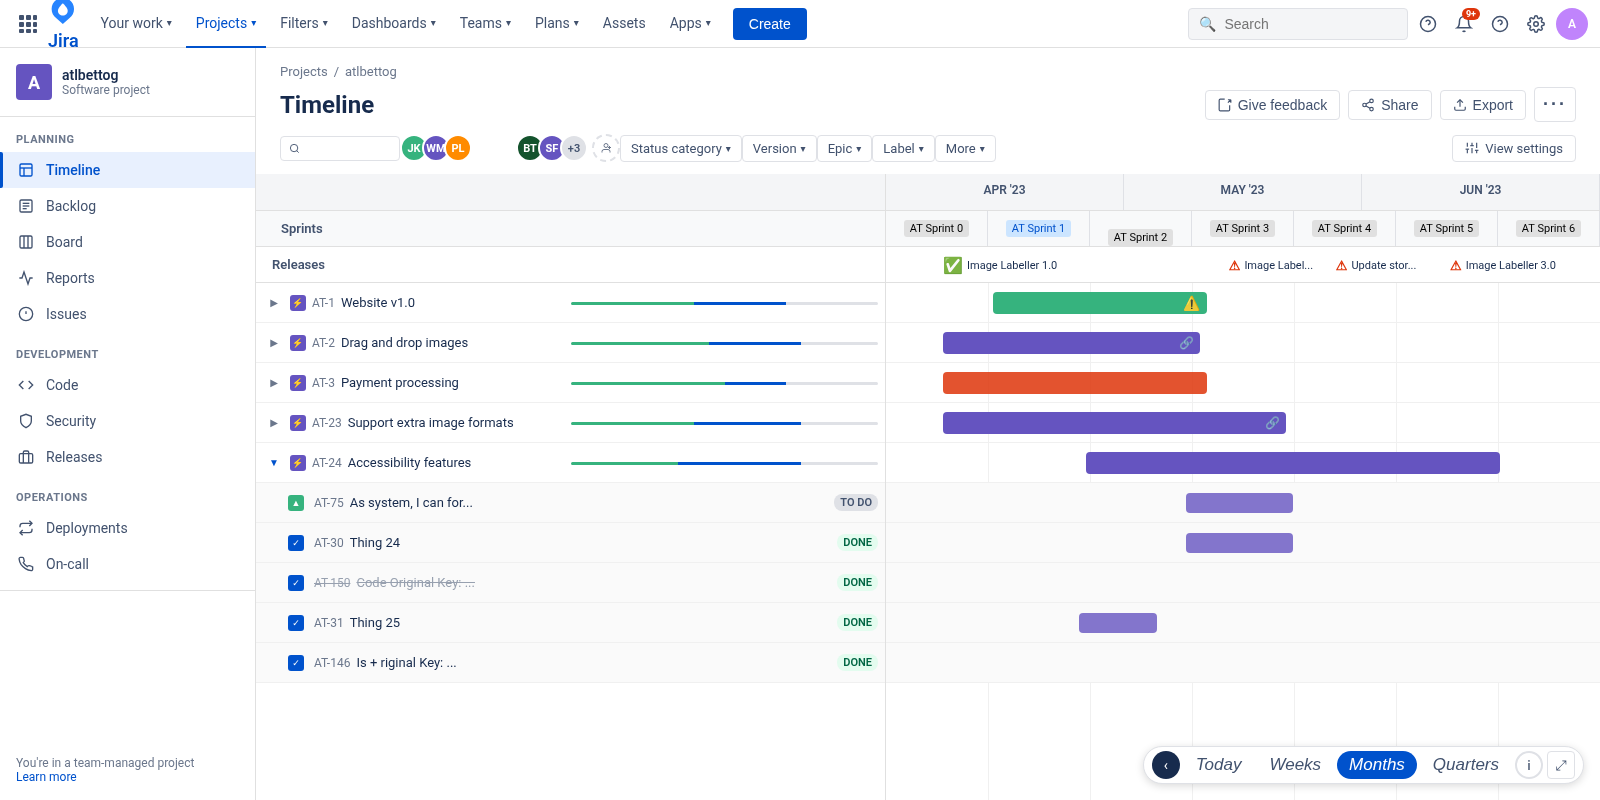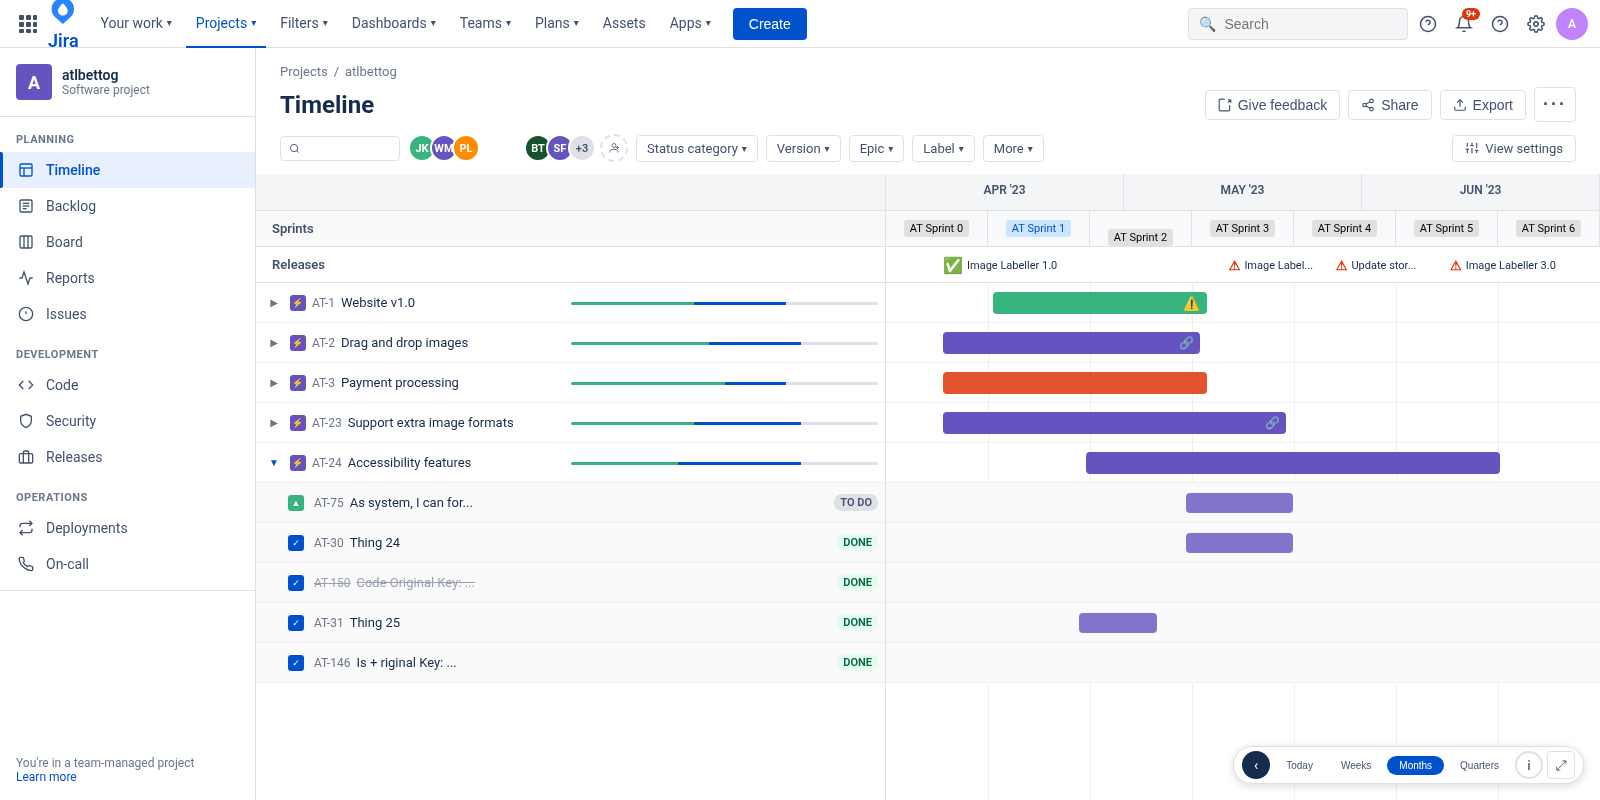--- a/index.html
+++ b/index.html
@@ -51,21 +51,21 @@
     .main-header { padding: 16px 24px 0; }
     .breadcrumb { font-size: 13px; color: #6b778c; display: flex; align-items: center; gap: 6px; margin-bottom: 8px; }
     .breadcrumb a { color: #6b778c; text-decoration: none; cursor: pointer; }
     .page-title-row { display: flex; align-items: center; justify-content: space-between; margin-bottom: 0; }
     .page-title { font-size: 24px; font-weight: 700; color: #172b4d; }
     .page-actions { display: flex; align-items: center; gap: 8px; }
     .action-btn { display: flex; align-items: center; gap: 6px; padding: 6px 12px; border: 1px solid #dfe1e6; border-radius: 4px; background: #fff; cursor: pointer; font-size: 14px; color: #42526e; }
     .action-btn-more { padding: 6px 8px; }
 
     
-    .timeline-toolbar { display: flex; align-items: center; gap: 8px; padding: 12px 24px; flex-wrap: wrap; }
+    .timeline-toolbar { display: flex; align-items: center; padding: 12px 24px; flex-wrap: wrap; }
     .search-box { display: flex; align-items: center; gap: 4px; border: 1px solid #dfe1e6; border-radius: 4px; padding: 4px 8px; background: #fff; width: 120px; }
     .search-box input { border: none; outline: none; font-size: 13px; width: 100%; }
     .avatars-row { display: flex; align-items: center; gap: -4px; }
     .avatar-sm { width: 28px; height: 28px; border-radius: 50%; border: 2px solid #fff; margin-left: -6px; display: flex; align-items: center; justify-content: center; font-size: 11px; font-weight: 700; color: #fff; cursor: pointer; }
     .avatar-sm:first-child { margin-left: 0; }
     .avatar-count { background: #6554c0; font-size: 11px; }
     .add-person-btn { width: 28px; height: 28px; border-radius: 50%; border: 2px dashed #dfe1e6; display: flex; align-items: center; justify-content: center; cursor: pointer; color: #6b778c; margin-left: 4px; }
     .filter-btn { display: flex; align-items: center; gap: 4px; padding: 5px 10px; border: 1px solid #dfe1e6; border-radius: 4px; background: #fff; cursor: pointer; font-size: 13px; color: #42526e; }
     .filter-btn .chevron { font-size: 10px; }
     .view-settings-btn { display: flex; align-items: center; gap: 6px; padding: 5px 12px; border: 1px solid #dfe1e6; border-radius: 4px; background: #fff; cursor: pointer; font-size: 13px; color: #42526e; margin-left: auto; }
@@ -87,21 +87,21 @@
     .status-done { background: #e3fcef; color: #006644; }
 
     
     .epic-progress { height: 3px; margin-top: 2px; width: 100%; display: flex; border-radius: 2px; overflow: hidden; }
     .progress-green { background: #36b37e; }
     .progress-blue { background: #0052cc; }
     .progress-gray { background: #dfe1e6; }
 
     
     .timeline-bottom { position: absolute; bottom: 16px; right: 16px; display: flex; align-items: center; gap: 4px; background: #fff; border: 1px solid #dfe1e6; border-radius: 20px; padding: 4px 8px; box-shadow: 0 2px 8px rgba(0,0,0,0.15); }
-    .bottom-btn { display: flex; align-items: center; justify-content: center; padding: 4px 12px; border-radius: 16px; cursor: pointer; font-size: 10px; color: #42526e; border: none; background: transparent; }
+    .bottom-btn { display: flex; align-items: center; justify-content: center; padding: 4px 12px; border-radius: 16px; cursor: pointer; font-size: 17px; color: #42526e; border: none; background: transparent; font-style: italic; }
     .bottom-btn.active { background: #0052cc; color: #fff; }
     .bottom-nav-prev { width: 28px; height: 28px; border-radius: 50%; background: #172b4d; color: #fff; display: flex; align-items: center; justify-content: center; cursor: pointer; font-size: 14px; }
     .bottom-info { width: 28px; height: 28px; border-radius: 50%; border: 2px solid #dfe1e6; display: flex; align-items: center; justify-content: center; color: #6b778c; font-size: 13px; cursor: pointer; font-weight: 700; }
     .bottom-expand { width: 28px; height: 28px; border-radius: 4px; border: 1px solid #dfe1e6; display: flex; align-items: center; justify-content: center; cursor: pointer; color: #42526e; font-size: 14px; }
 
     
     .vgrid { position: absolute; top: 0; bottom: 0; border-left: 1px solid #f0f0f0; pointer-events: none; }
 
     
     svg { display: inline-block; vertical-align: middle; }
@@ -433,21 +433,21 @@
     </div>
 
     <div class="timeline-container" style="position:relative;">
       <div style="display:flex; flex:1; overflow:hidden; height: calc(100vh - 230px);">
 
         <div style="width:630px; min-width:630px; display:flex; flex-direction:column; border-right:1px solid #e0e0e0; overflow:hidden;">
 
           <div style="height:37px; background:#f4f5f7; border-bottom:1px solid #e0e0e0;"></div>
 
           <div style="height:36px; background:#f8f9fa; border-bottom:1px solid #e0e0e0; display:flex; align-items:center; padding:0 16px;">
-            <span style="font-size:13px; font-weight:600; color:#42526e;">Sprints</span>
+            <span style="font-size:13px; font-weight:600; color:#42526e;margin-left:9px;">Sprints</span>
           </div>
 
           <div style="height:36px; background:#fff; border-bottom:1px solid #e0e0e0; display:flex; align-items:center; padding:0 16px;">
             <span style="font-size:13px; font-weight:600; color:#42526e;">Releases</span>
           </div>
 
           <div style="flex:1; overflow-y:auto;">
 
             <div class="tl-row-left" style="padding-left:8px;">
               <div class="issue-row">

